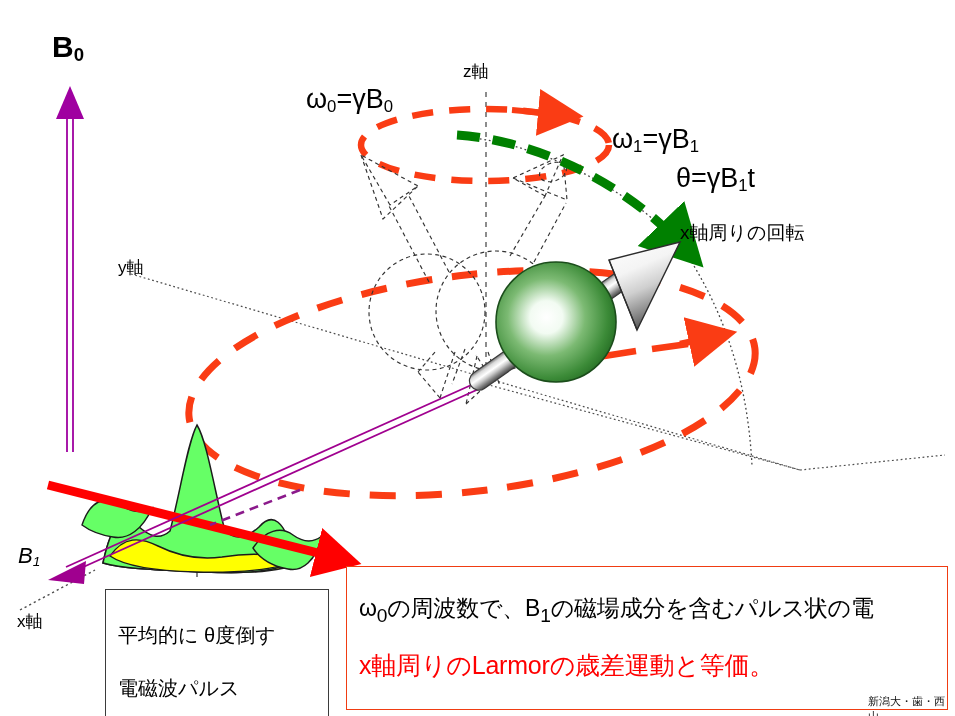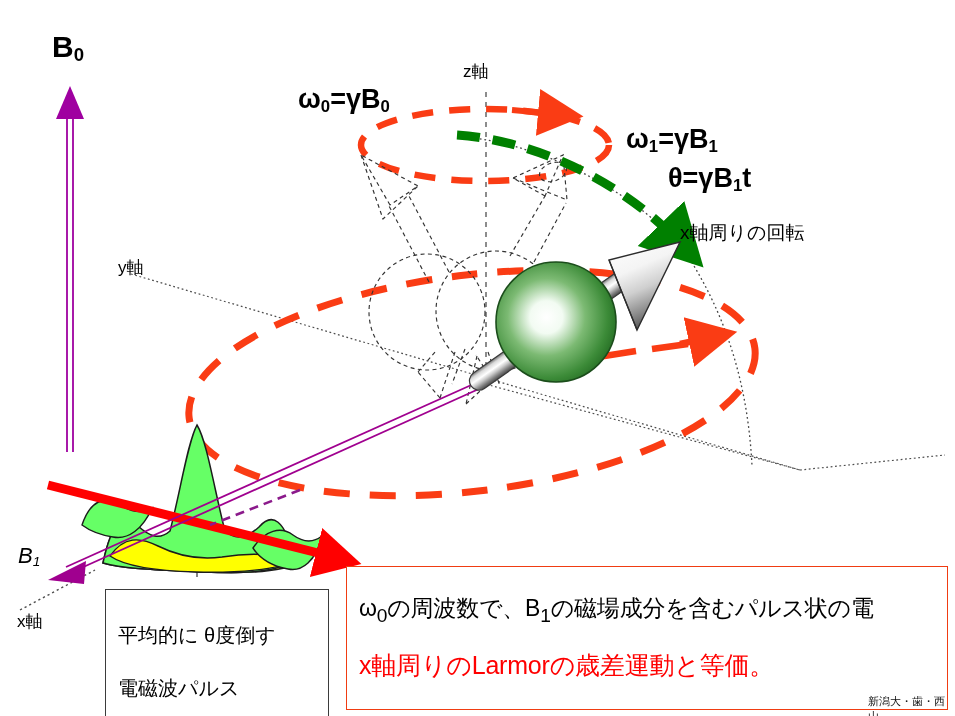--- a/index.html
+++ b/index.html
@@ -43,22 +43,23 @@
   .bold-b {
     font-size: 30px;
     font-weight: bold;
   }
   .b1-lbl {
     font-size: 22px;
     font-weight: 400;
   }
   .formula {
     font-size: 27px;
-    font-weight: 700;
+    font-weight: 400;
     color: #000000;
+    margin-left: 8px;
   }
   .note-jp {
     font-size: 19px;
   }
   .box-plain {
     position: absolute;
     border: 1.4px solid #3b3b3b;
     background: #ffffff;
     padding: 6px 12px 8px 12px;
     font-size: 20px;
@@ -282,21 +283,21 @@
   <div class="lbl b1-lbl" style="left:18px; top:543px;font-style:italic;"><span>B</span><sub>1</sub></div>
 
   <div class="lbl axis-lbl" style="left:463px; top:62px;">z軸</div>
 
   <div class="lbl axis-lbl" style="left:118px; top:258px;">y軸</div>
 
   <div class="lbl axis-lbl" style="left:17px; top:612px;">x軸</div>
 
   <div class="lbl formula" style="left:298px; top:84px;">ω<sub>0</sub>=γB<sub>0</sub></div>
 
-  <div class="lbl formula" style="left:626px; top:124px;">ω<sub>1</sub>=γB<sub>1</sub></div>
+  <div class="lbl formula" style="left:604px; top:124px;">ω<sub>1</sub>=γB<sub>1</sub></div>
 
   <div class="lbl formula" style="left:668px; top:163px;">θ=γB<sub>1</sub>t</div>
 
   <div class="lbl note-jp" style="left:680px; top:222px;">x軸周りの回転</div>
 
   <div class="box-plain" style="left:105px; top:589px; width:198px;">
     <div>平均的に θ度倒す</div>
     <div>電磁波パルス</div>
   </div>
 

